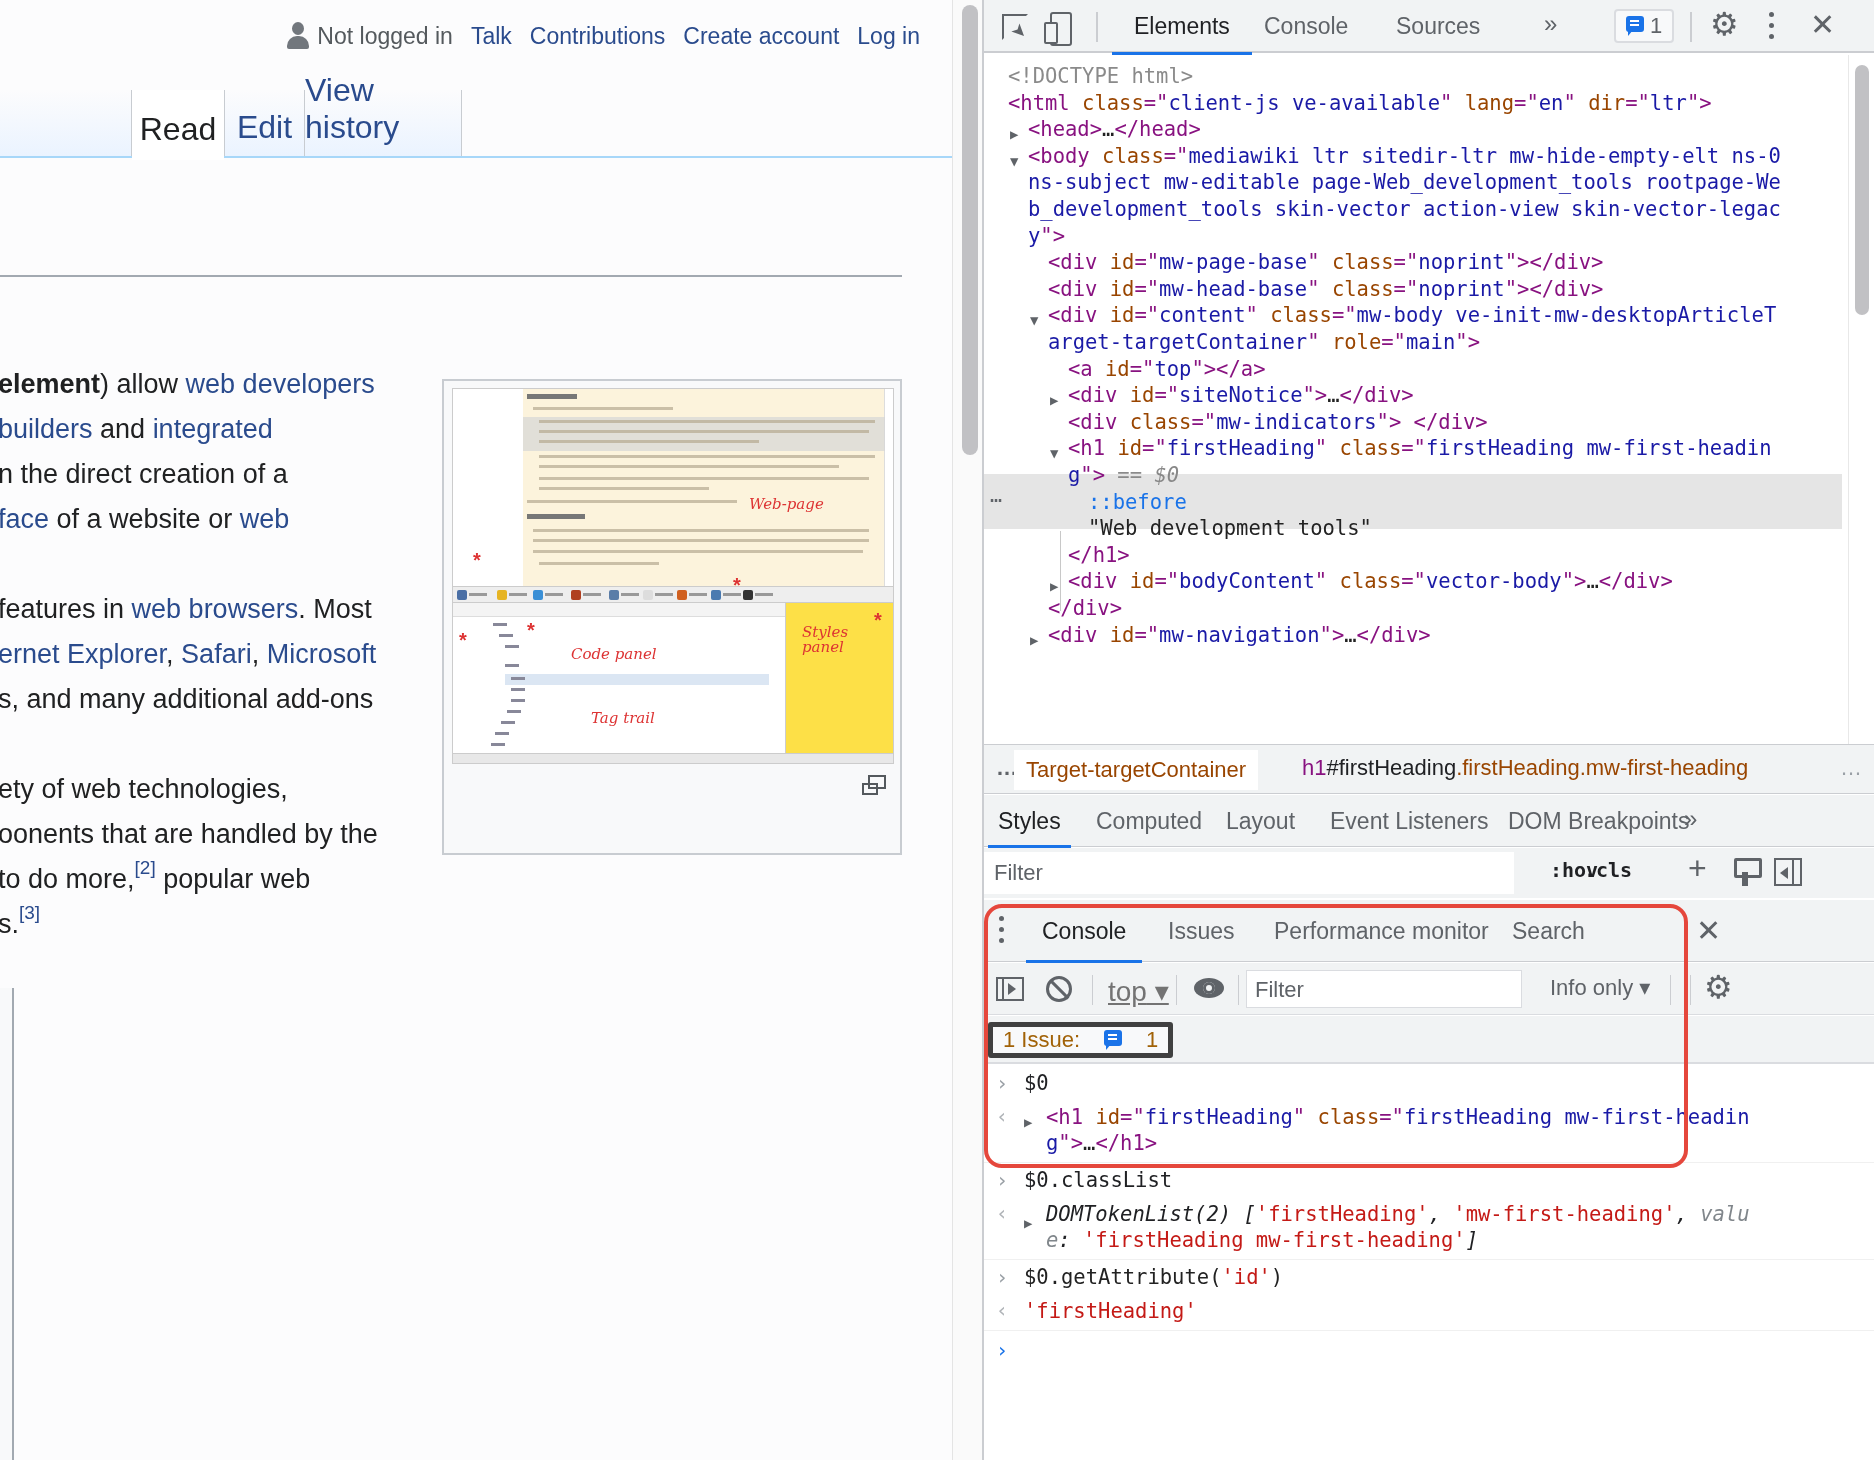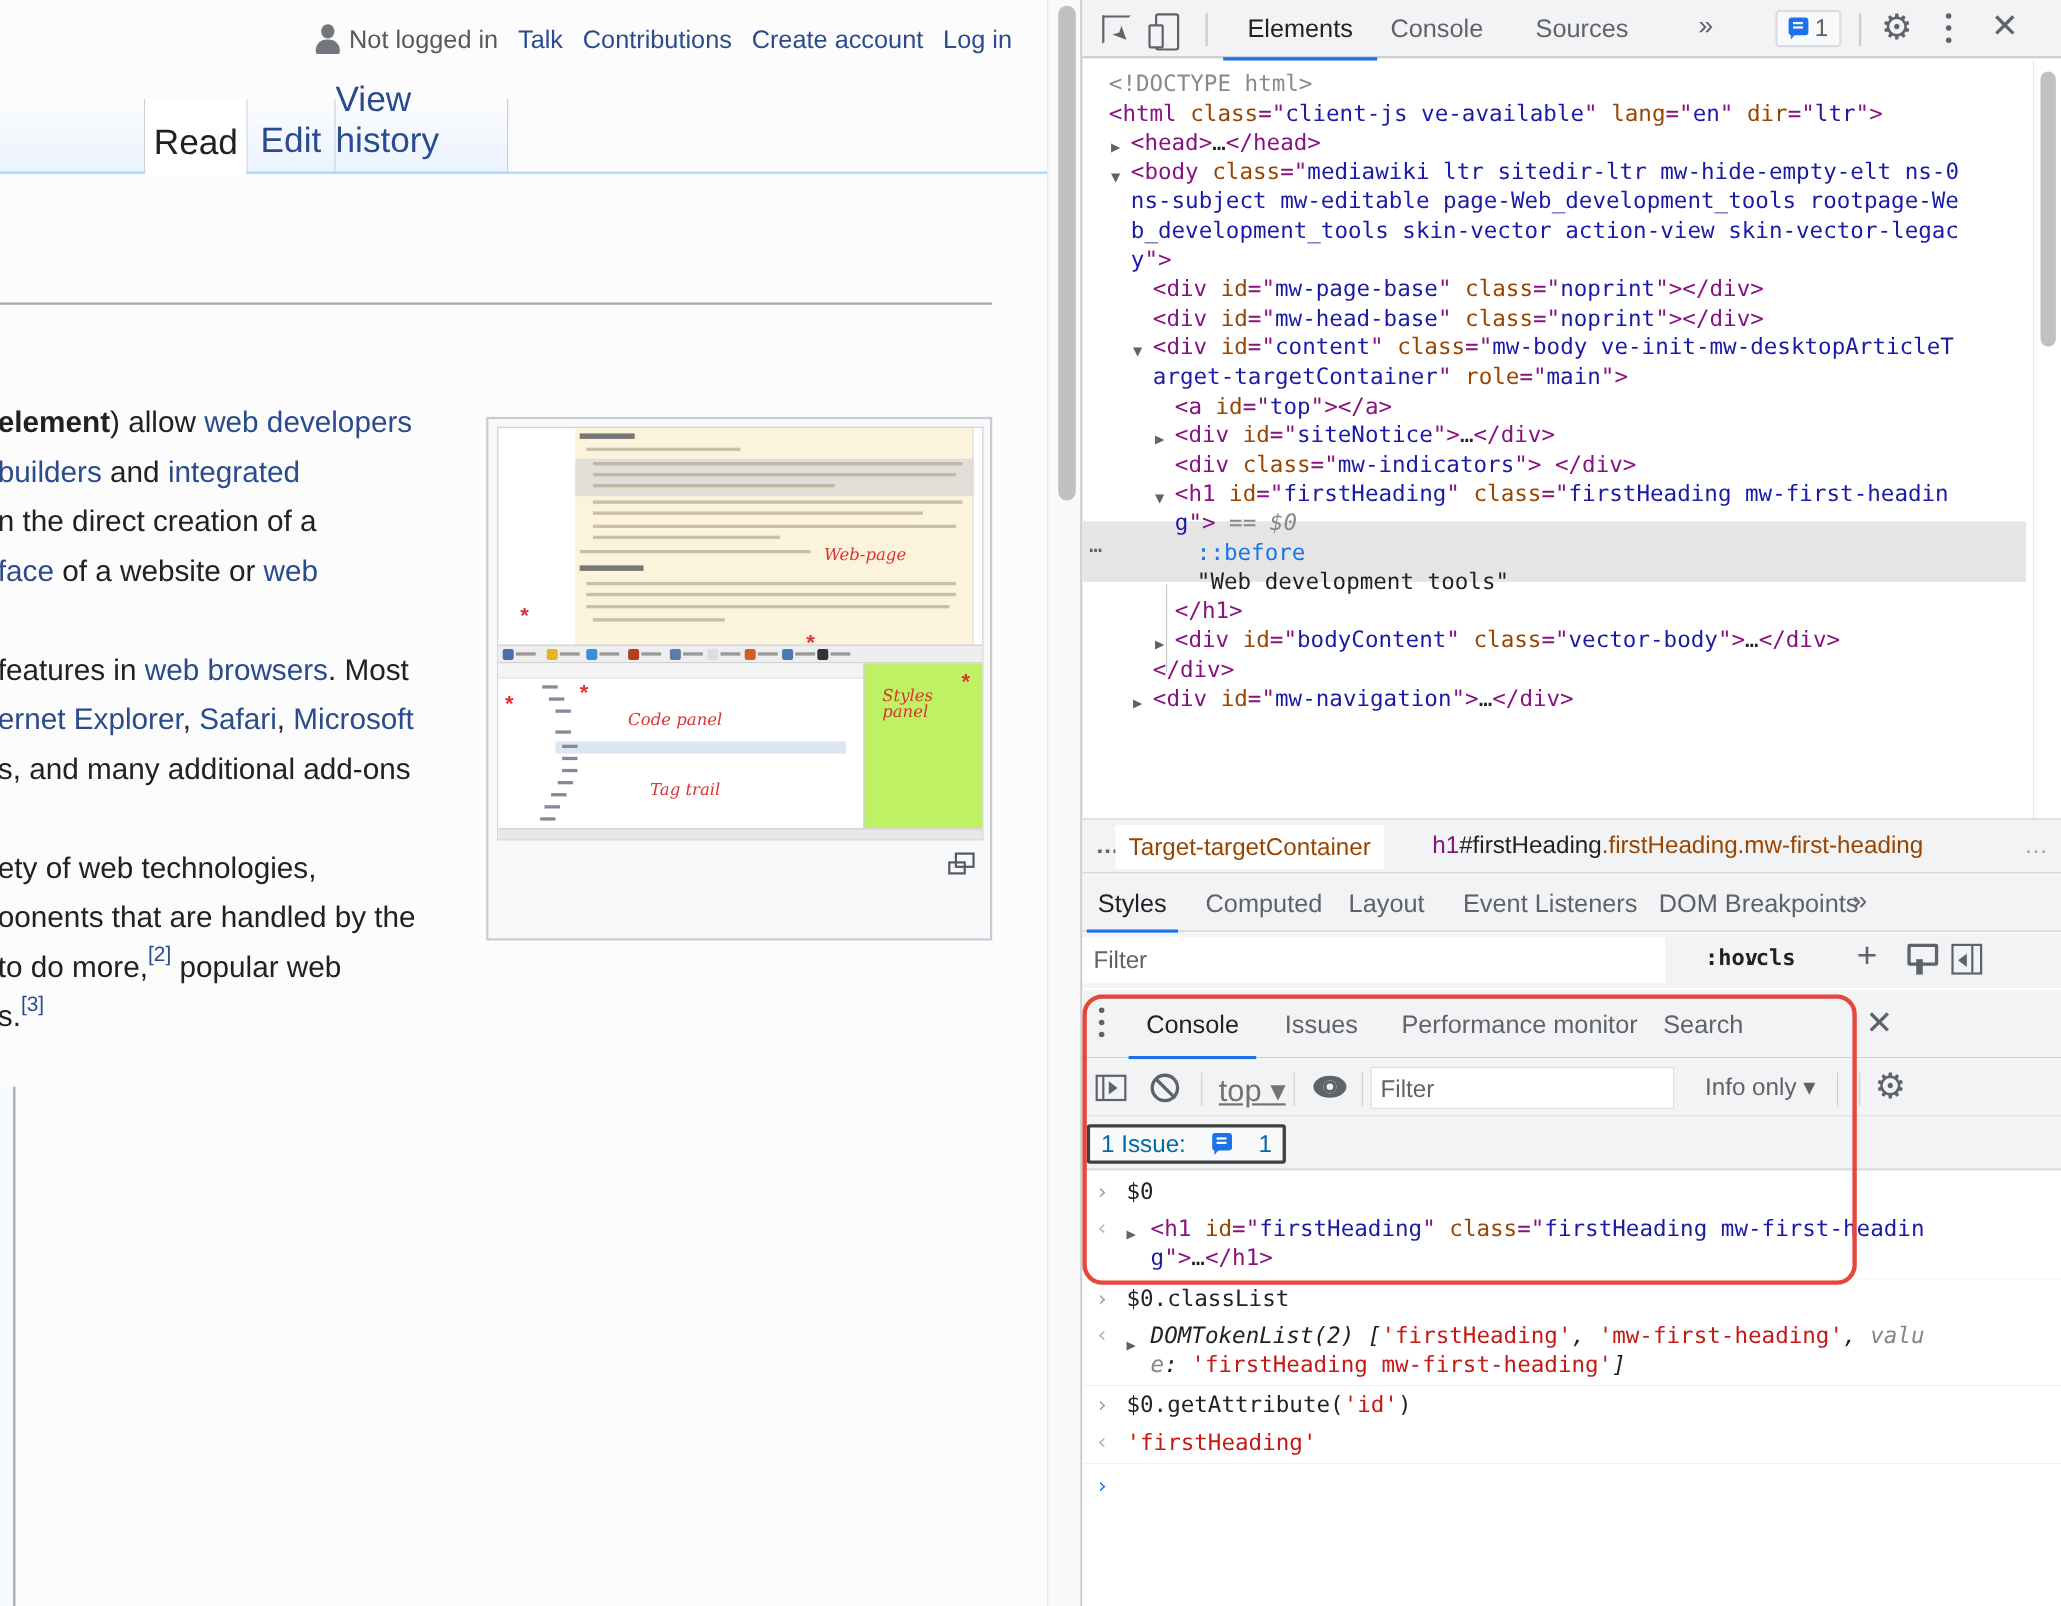--- a/index.html
+++ b/index.html
@@ -51,21 +51,21 @@
   .ss-hl { position: absolute; left: 0; top: 28px; width: 362px; height: 34px; background: #d6d6d6; opacity: .7; }
   .ss-label { position: absolute; font-family: "DejaVu Serif", serif; font-style: italic; color: #d33; font-size: 15px; }
   .ss-star { position: absolute; color: #d33; font-size: 20px; font-weight: bold; }
   .ss-toolbar { position: absolute; left: 0; top: 197px; width: 442px; height: 17px; background: #eee; border-top: 1px solid #ccc; border-bottom: 1px solid #ccc; }
   .ss-tbicon { position: absolute; top: 3px; width: 10px; height: 10px; border-radius: 2px; }
   .ss-tbtext { position: absolute; top: 6px; height: 3px; width: 18px; background: #999; }
   .ss-addr { position: absolute; left: 0; top: 214px; width: 442px; height: 14px; background: #f4f4f4; border-bottom: 1px solid #ddd; }
   .ss-code { position: absolute; left: 0; top: 228px; width: 330px; height: 136px; background: #fff; }
   .ss-codeline { position: absolute; height: 3px; width: 14px; background: #889; }
   .ss-selrow { position: absolute; left: 52px; top: 57px; width: 264px; height: 11px; background: #dbe6f3; }
-  .ss-styles { position: absolute; left: 332px; top: 214px; width: 110px; height: 150px; background: #bef264; border-left: 1px solid #ccc; }
+  .ss-styles { position: absolute; left: 332px; top: 214px; width: 110px; height: 150px; background: #fde047; border-left: 1px solid #ccc; }
   .ss-trail { position: absolute; left: 0; top: 364px; width: 442px; height: 12px; background: #e8e8e8; border-top: 1px solid #ccc; }
 
   .page-scroll { position: absolute; left: 952px; top: 0; width: 36px; height: 1460px; background: #fafafa; border-left: 1px solid #e4e4e4; border-right: 1px solid #e4e4e4; }
   .page-scroll-thumb { position: absolute; left: 9px; top: 5px; width: 16px; height: 450px; background: #c1c1c4; border-radius: 8px; }
   .left-frame-edge { position: absolute; left: 0; top: 988px; width: 14px; height: 472px; border-right: 2px solid #a2a9b1; background: #f8f9fa; }
 
   
   #devtools { position: absolute; left: 982px; top: 0; width: 892px; height: 1460px; background: #fff; border-left: 2px solid #cbcdd1; font-family: "Liberation Sans", sans-serif; }
   .dt-topbar { position: absolute; left: 0; top: 0; width: 892px; height: 53px; background: #f1f3f4; border-bottom: 2px solid #cbcdd1; }
   .dt-icon { position: absolute; top: 10px; width: 34px; height: 34px; }
@@ -136,21 +136,21 @@
   .sidebar-icon::after { content: ""; position: absolute; left: 10px; top: 4px; border-left: 8px solid #5f6368; border-top: 6px solid transparent; border-bottom: 6px solid transparent; }
   .clear-icon { position: absolute; top: 13px; width: 26px; height: 26px; border: 3px solid #5f6368; border-radius: 50%; }
   .clear-icon::after { content: ""; position: absolute; left: 9px; top: -2px; width: 3px; height: 25px; background: #5f6368; transform: rotate(-45deg); }
   .ctx-select { position: absolute; top: 12px; font-size: 28px; color: #737373; text-decoration: underline; }
   .eye-icon { position: absolute; top: 15px; width: 30px; height: 20px; border-radius: 50%; background: #5f6368; }
   .eye-icon::after { content: ""; position: absolute; left: 9px; top: 4px; width: 12px; height: 12px; border-radius: 50%; background: #f1f3f4; box-shadow: inset 0 0 0 3px #5f6368; }
   .con-filter { position: absolute; left: 262px; top: 7px; width: 276px; height: 38px; background: #fff; border: 1px solid #dadce0; font-size: 22px; color: #5f6368; padding: 6px 8px; }
   .con-levels { position: absolute; left: 566px; top: 12px; font-size: 22px; color: #5f6368; }
   .tb-sep { position: absolute; top: 12px; width: 1px; height: 30px; background: #cbcdd1; }
   .issues-row { position: absolute; left: 0; top: 116px; width: 892px; height: 48px; background: #f1f3f4; border-bottom: 2px solid #dadce0; }
-  .issues-chip { position: absolute; left: 4px; top: 6px; height: 36px; padding: 0 10px; border: 3px solid #404040; border-radius: 3px; background: #f8f9fa; display: flex; align-items: center; gap: 24px; font-size: 22px; color: #0369a1; }
+  .issues-chip { position: absolute; left: 4px; top: 6px; height: 36px; padding: 0 10px; border: 5px solid #404040; border-radius: 3px; background: #f8f9fa; display: flex; align-items: center; gap: 24px; font-size: 22px; color: #a16207; }
 
   .con-msgs { position: absolute; left: 0; top: 166px; width: 892px; font-family: "DejaVu Sans Mono", monospace; font-size: 20.5px; }
   .con-entry { position: relative; border-bottom: 1px solid #f0f0f0; }
   .con-line { position: relative; white-space: pre; padding-left: 40px; line-height: 26px; color: #202124; }
   .prompt { position: absolute; left: 12px; color: #9aa0a6; font-size: 20px; }
   .prompt.active { color: #1a73e8; }
   .result-arrow { position: absolute; left: 12px; color: #b0b4b8; font-size: 16px; }
   .str { color: #c41a16; }
   .ital { font-style: italic; }
   .gray { color: #80868b; }

